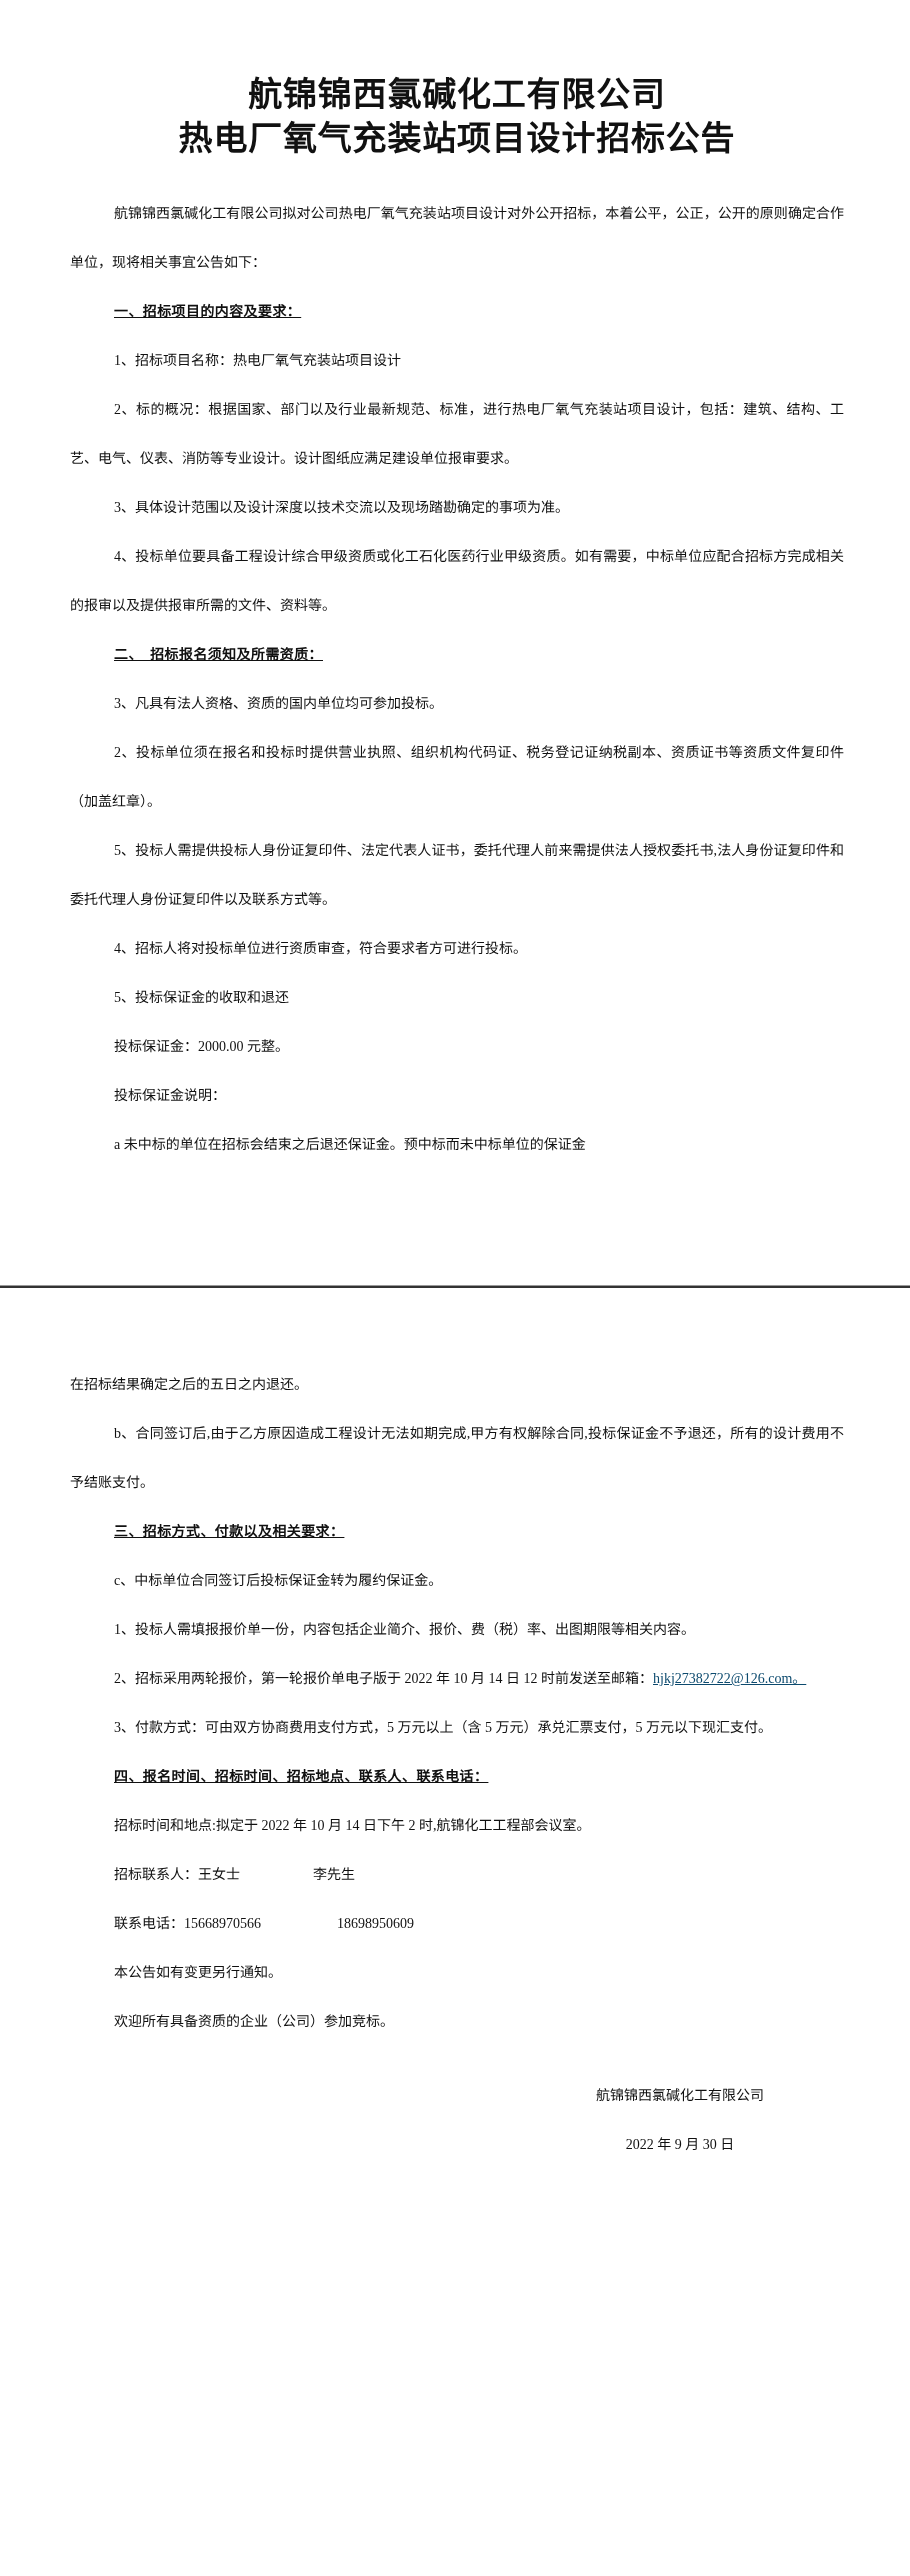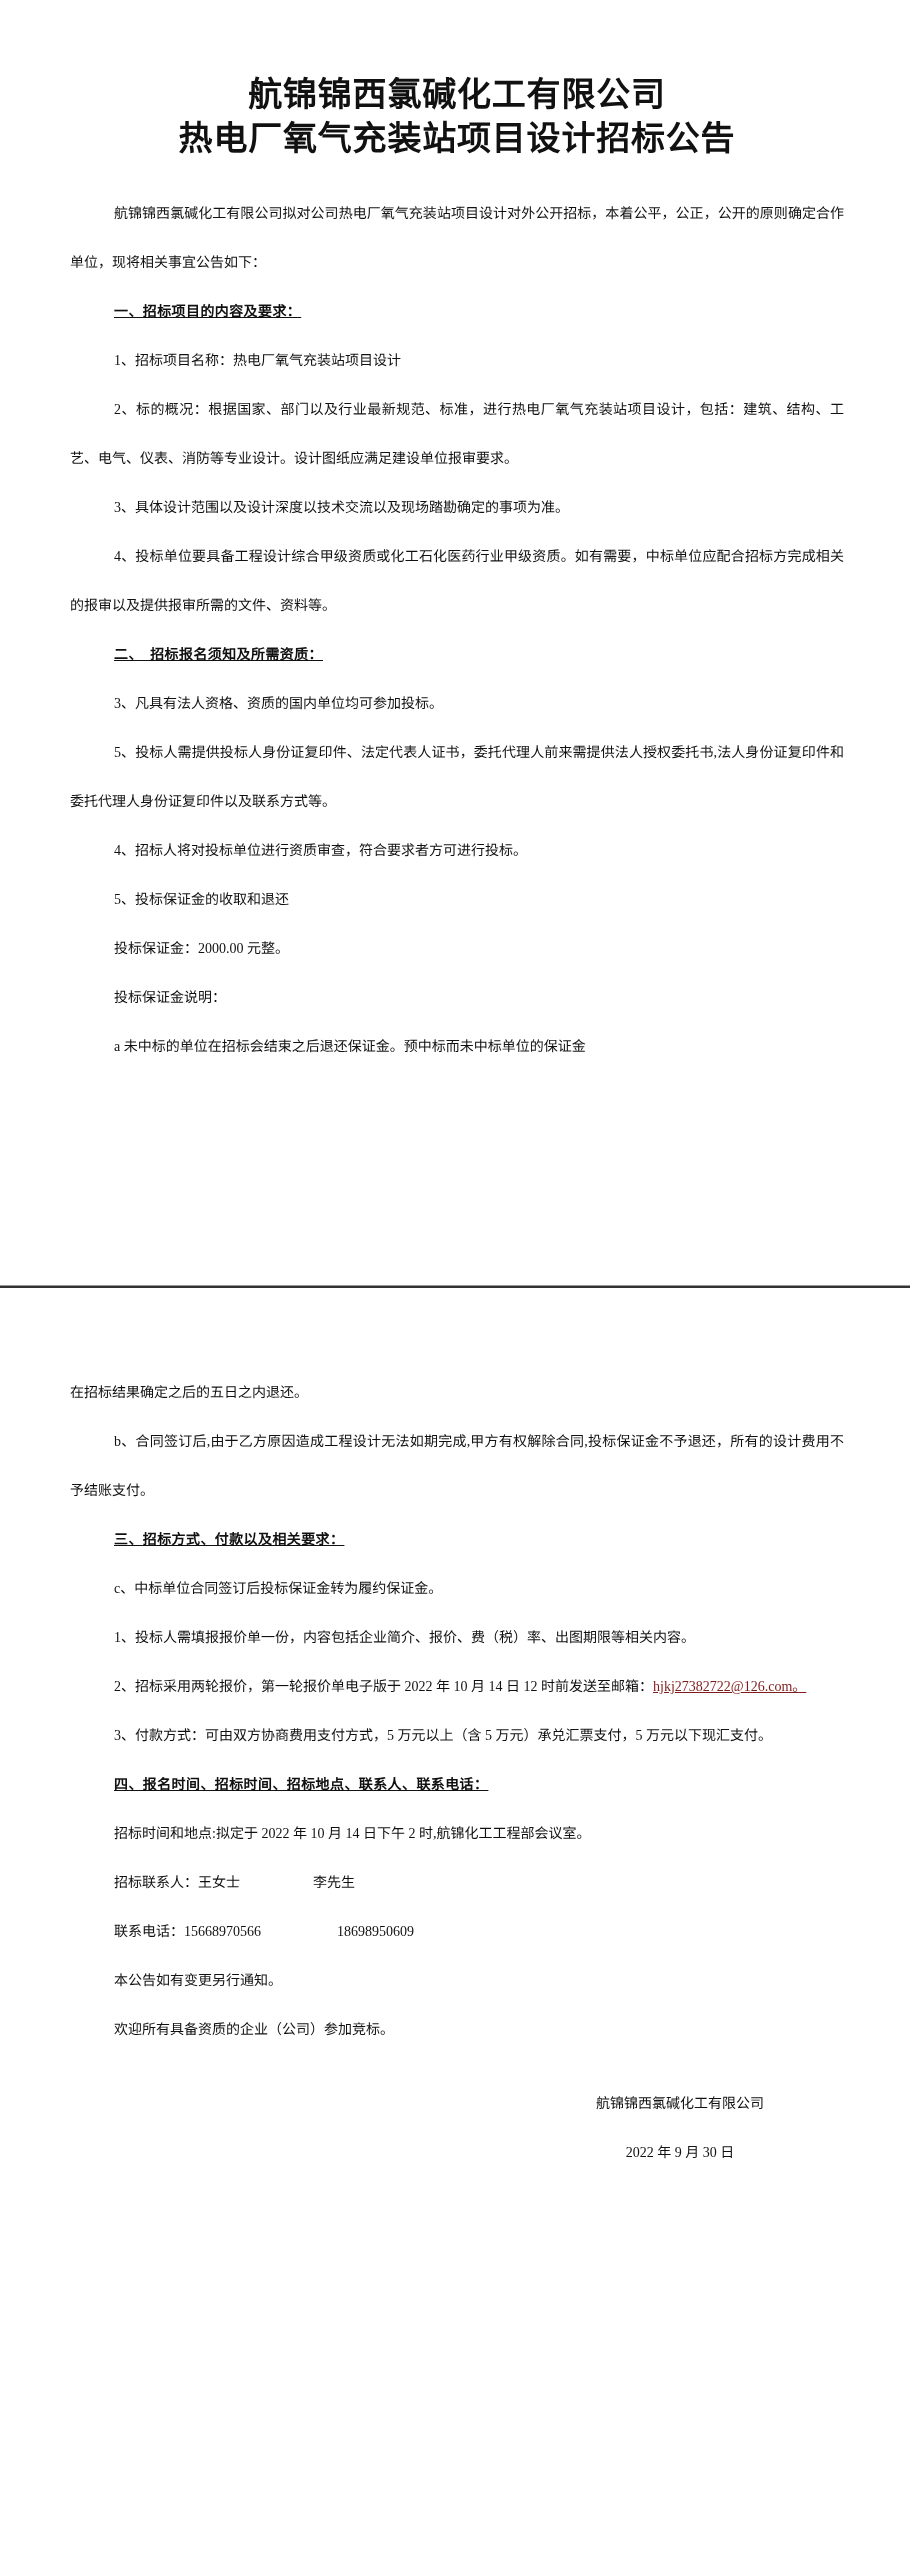--- a/index.html
+++ b/index.html
@@ -56,25 +56,25 @@
   }
   .page-divider {
     border: none;
     margin: 0;
     height: 2.3px;
     width: 911px;
     background: #333333;
     border-top: 0.8px solid #999999;
   }
   .page-two .content {
-    margin-top: 16px;
+    margin-top: 8px;
     padding-top: 64px;
   }
   a.email-link {
-    color: #7f1d1d;
+    color: #0c4a6e;
     text-decoration: underline;
   }
   .spacer-names {
     display: inline-block;
     width: 73px;
   }
   .spacer-phones {
     display: inline-block;
     width: 76px;
   }
@@ -106,20 +106,21 @@
       <p class="indent heading">一、招标项目的内容及要求：</p>
 
       <p class="indent">1、招标项目名称：热电厂氧气充装站项目设计</p>
       <p class="indent">2、标的概况：根据国家、部门以及行业最新规范、标准，进行热电厂氧气充装站项目设计，包括：建筑、结构、工艺、电气、仪表、消防等专业设计。设计图纸应满足建设单位报审要求。</p>
       <p class="indent">3、具体设计范围以及设计深度以技术交流以及现场踏勘确定的事项为准。</p>
       <p class="indent">4、投标单位要具备工程设计综合甲级资质或化工石化医药行业甲级资质。如有需要，中标单位应配合招标方完成相关的报审以及提供报审所需的文件、资料等。</p>
 
       <p class="indent heading">二、　招标报名须知及所需资质：</p>
 
       <p class="indent">3、凡具有法人资格、资质的国内单位均可参加投标。</p>
+      <p class="indent">2、投标单位须在报名和投标时提供营业执照、组织机构代码证、税务登记证纳税副本、资质证书等资质文件复印件（加盖红章）。</p>
       <p class="indent">5、投标人需提供投标人身份证复印件、法定代表人证书，委托代理人前来需提供法人授权委托书,法人身份证复印件和委托代理人身份证复印件以及联系方式等。</p>
       <p class="indent">4、招标人将对投标单位进行资质审查，符合要求者方可进行投标。</p>
       <p class="indent">5、投标保证金的收取和退还</p>
 
       <p class="indent">投标保证金：2000.00 元整。</p>
       <p class="indent">投标保证金说明：</p>
       <p class="indent">a 未中标的单位在招标会结束之后退还保证金。预中标而未中标单位的保证金</p>
     </div>
   </div>
 

